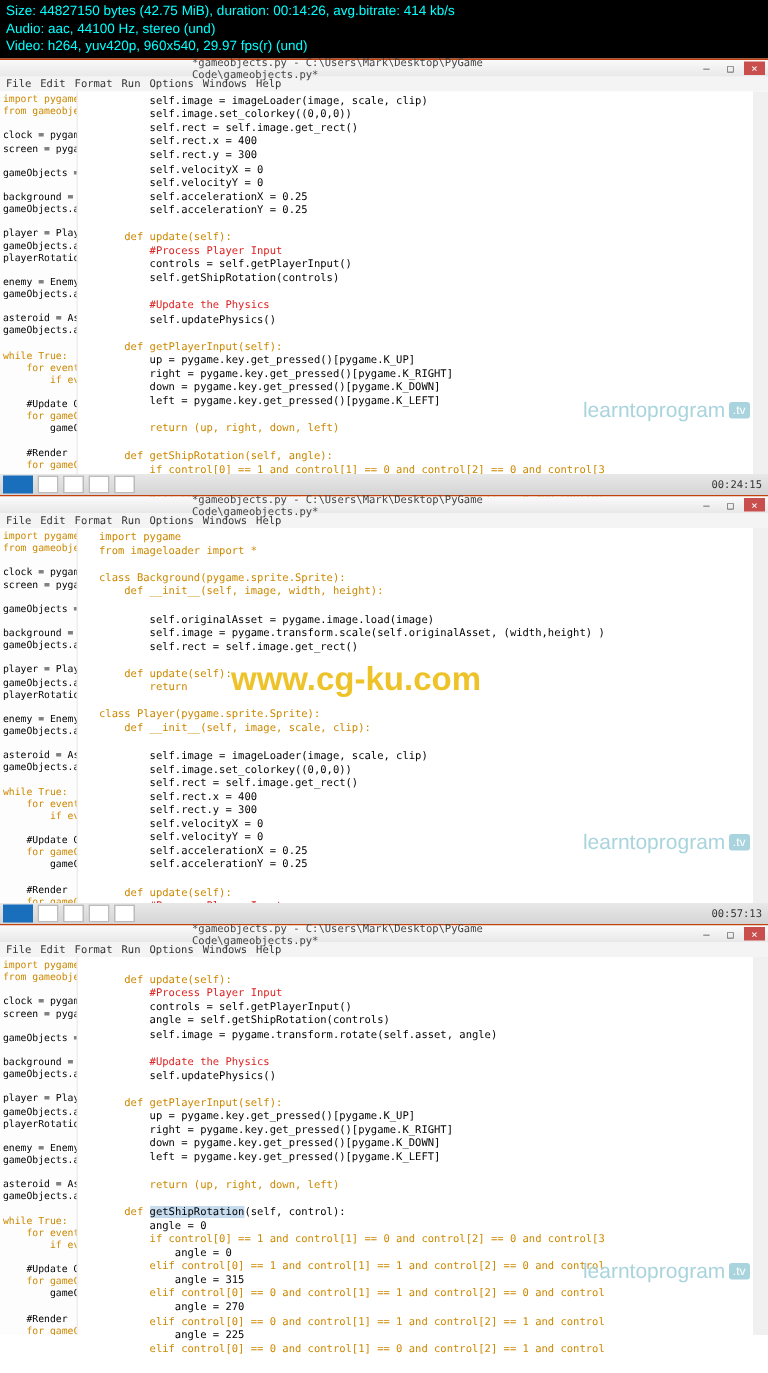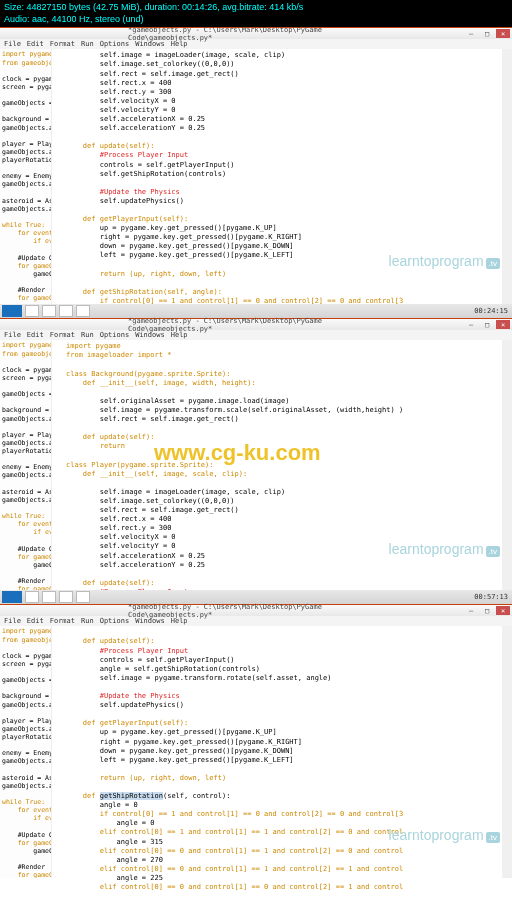--- a/index.html
+++ b/index.html
@@ -20,38 +20,39 @@
   .codearea { display: flex; background: #fff; }
   .left-strip { width: 52px; background: #fdfdfd; padding: 1px 2px; font-size: 6.5px; line-height: 1.25; white-space: pre; overflow: hidden; color: #000; border-right: 1px solid #eee; }
   .left-strip .kw { color: #c80; }
   
   .main-code { flex: 1; padding: 2px 4px 2px 14px; font-size: 7px; line-height: 1.3; white-space: pre; color: #000; position: relative; }
   .main-code .kw { color: #c80; }
   .main-code .cm { color: #d22; }
   
   .scrollbar { width: 10px; background: #f0f0f0; }
   
-  .logo-lp { position: absolute; right: 12px; color: #aad4dd; font-family: Arial, sans-serif; font-size: 14px; font-weight: 300; display: flex; align-items: flex-end; gap: 2px; }
+  .logo-lp { position: absolute; right: 12px; color: #aad4dd; font-family: Arial, sans-serif; font-size: 14px; font-weight: 300; display: flex; align-items: center; gap: 2px; }
   .logo-lp .tv { background: #aad4dd; color: #fff; font-size: 8px; padding: 1px 3px; border-radius: 2px; }
   
   .watermark { position: absolute; left: 154px; top: 440px; font-family: Arial, sans-serif; font-size: 22px; font-weight: bold; color: #eec32a; }
   
   .taskbar { height: 14px; background: linear-gradient(#e8e8e8, #d4d4d4); display: flex; align-items: center; padding: 0 2px; gap: 3px; font-size: 7px; position: relative; }
   .taskbar .tb-item { width: 14px; height: 12px; background: #fff; border: 1px solid #bbb; }
   .taskbar .tb-start { width: 20px; height: 12px; background: #1a6fbc; }
   .taskbar .clock { position: absolute; right: 4px; color: #333; font-size: 7px; }
   
   .hl { background: #c8dcef; text-align: right; }
 </style>
 </head>
 <body>
 
 <div class="header">
   <div>Size: 44827150 bytes (42.75 MiB), duration: 00:14:26, avg.bitrate: 414 kb/s</div>
   <div>Audio: aac, 44100 Hz, stereo (und)</div>
+  <div>Video: h264, yuv420p, 960x540, 29.97 fps(r) (und)</div>
 </div>
 
 <div class="pane">
   <div class="titlebar">
     <span class="center">*gameobjects.py - C:\Users\Mark\Desktop\PyGame Code\gameobjects.py*</span>
     <span class="winbtns">
       <span class="winbtn">–</span>
       <span class="winbtn">□</span>
       <span class="winbtn close">×</span>
     </span>

